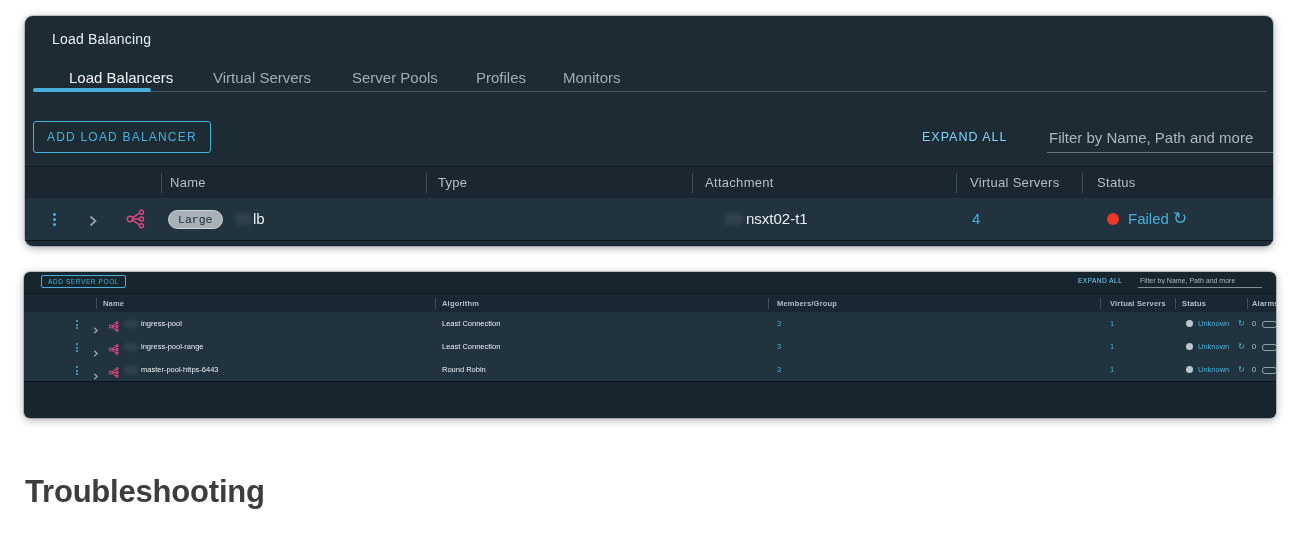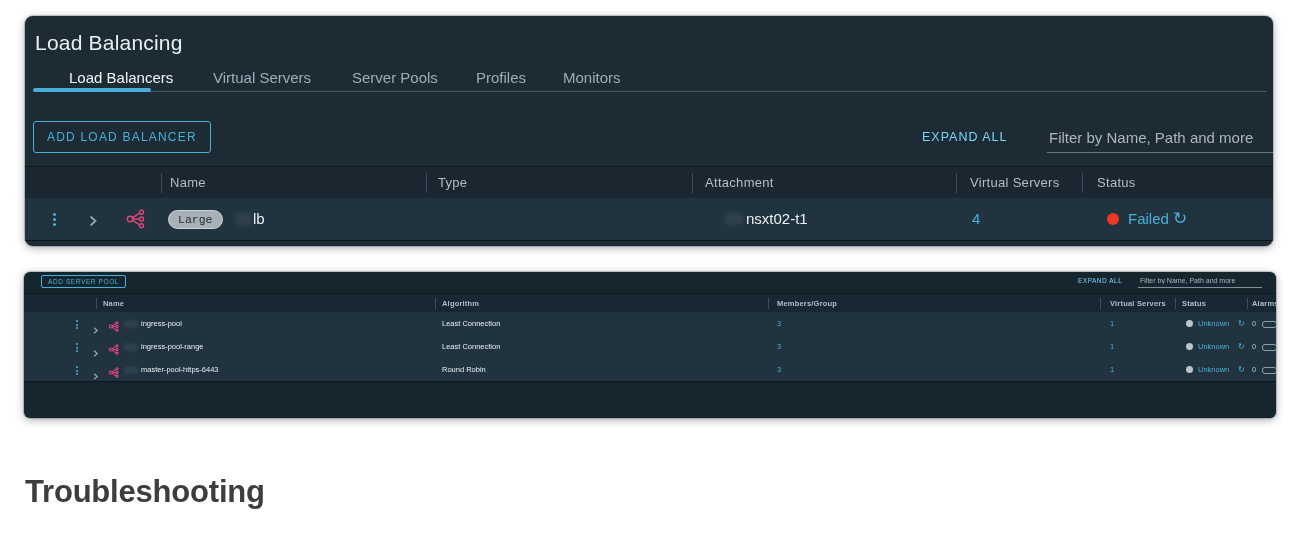--- a/index.html
+++ b/index.html
@@ -7,21 +7,21 @@
 
   
   .shot{position:absolute;background:#1c2b34;border-radius:8px;overflow:hidden;
         box-shadow:0 2px 8px rgba(25,35,45,.38),0 0 0 1px rgba(35,50,60,.22);}
   .shot1{left:25px;top:16px;width:1248px;height:230px;}
   .shot2{left:24px;top:272px;width:1252px;height:146px;background:#16262f;border-radius:6px;}
 
   .abs{position:absolute;}
 
   
-  .lb-title{left:10px;top:15px;font-size:21px;color:#e9eff3;letter-spacing:.2px;}
+  .lb-title{left:27px;top:15px;font-size:14px;color:#e9eff3;letter-spacing:.2px;}
   .tab{top:53px;font-size:15px;color:#9fadb6;cursor:pointer;white-space:nowrap;margin-left:32px;}
   .tab.active{color:#f1f5f8;}
   .tabline{left:8px;right:6px;top:75px;height:1px;background:#48585f;}
   .tab-indicator{left:8px;top:72px;width:118px;height:4px;background:#49afd9;border-radius:2px;}
   .ghost-btn{position:absolute;left:8px;top:105px;height:32px;padding:0 13px;background:transparent;
              border:1px solid #49afd9;border-radius:3px;color:#49afd9;font-size:12px;letter-spacing:1.2px;
              font-family:"Liberation Sans",sans-serif;cursor:pointer;}
   .expand-all{color:#7dd3fc;font-size:12.5px;letter-spacing:1px;cursor:pointer;white-space:nowrap;}
   .filter-input{position:absolute;background:transparent;border:none;border-bottom:1px solid #66777f;
                 color:#dfe7ec;font-family:"Liberation Sans",sans-serif;outline:none;}

